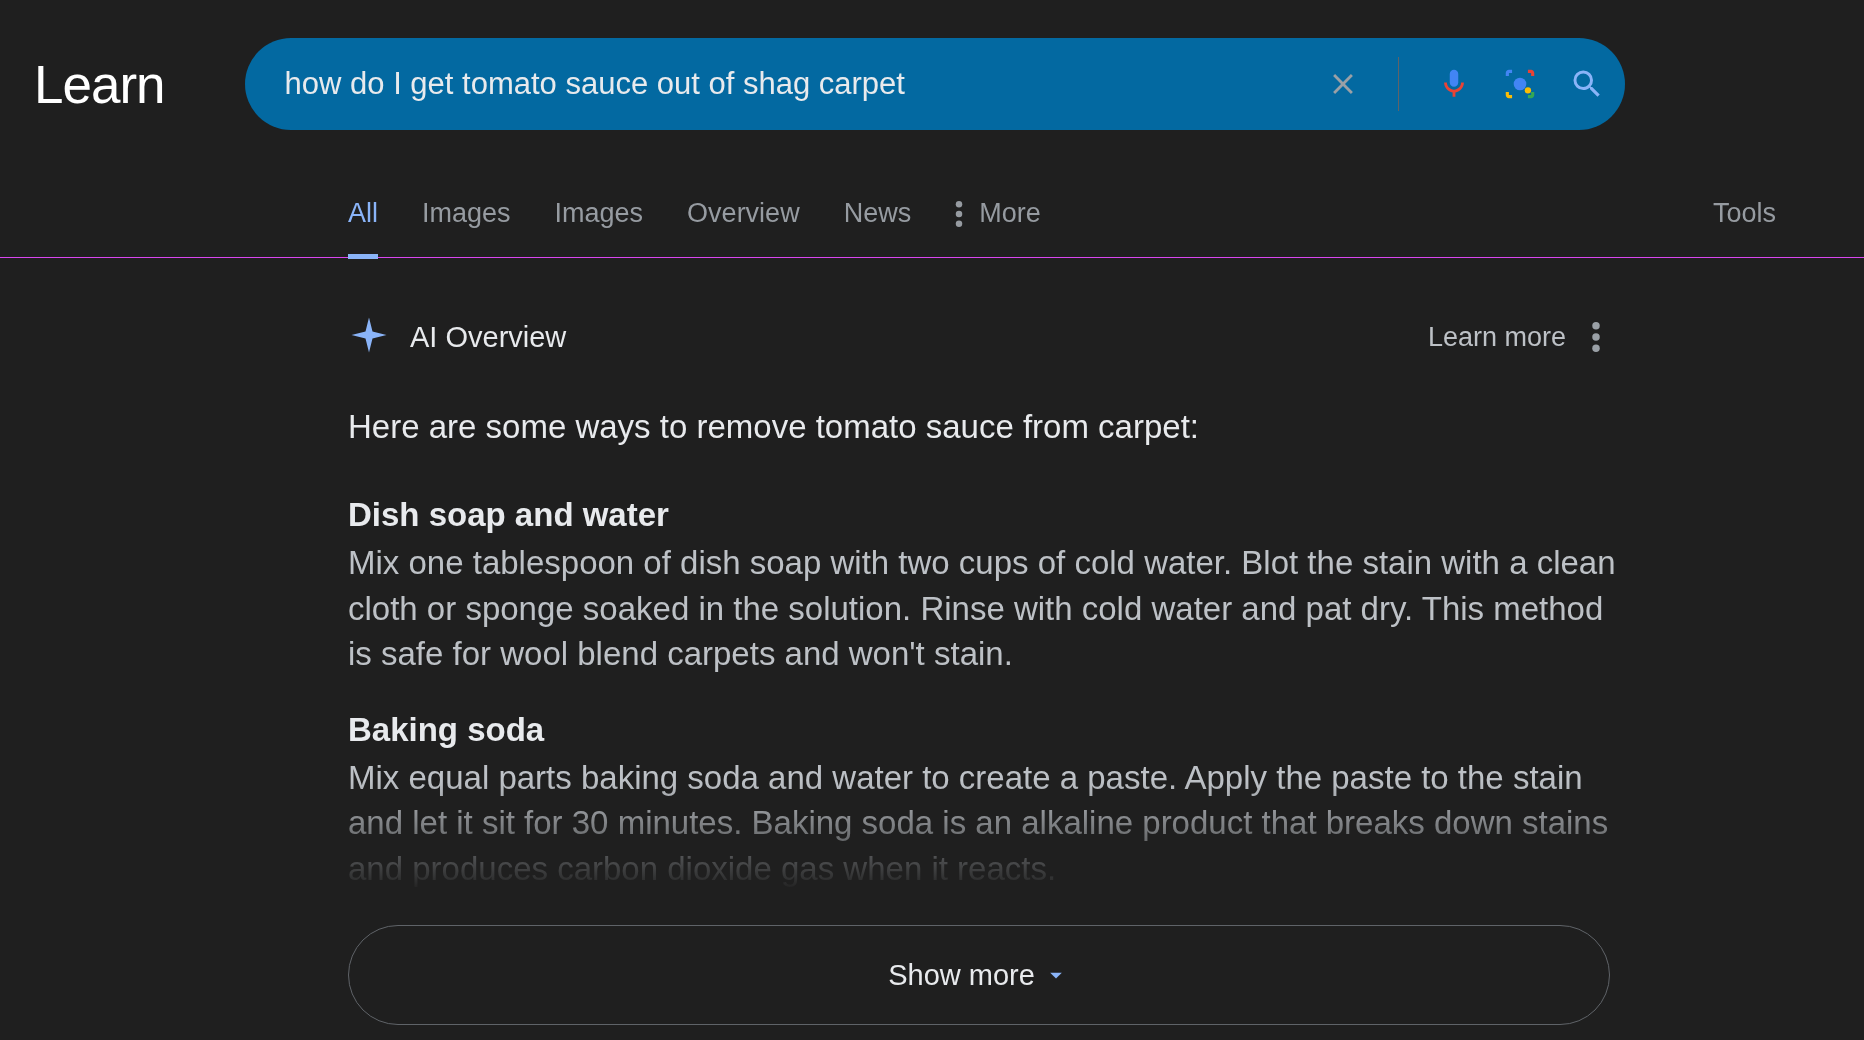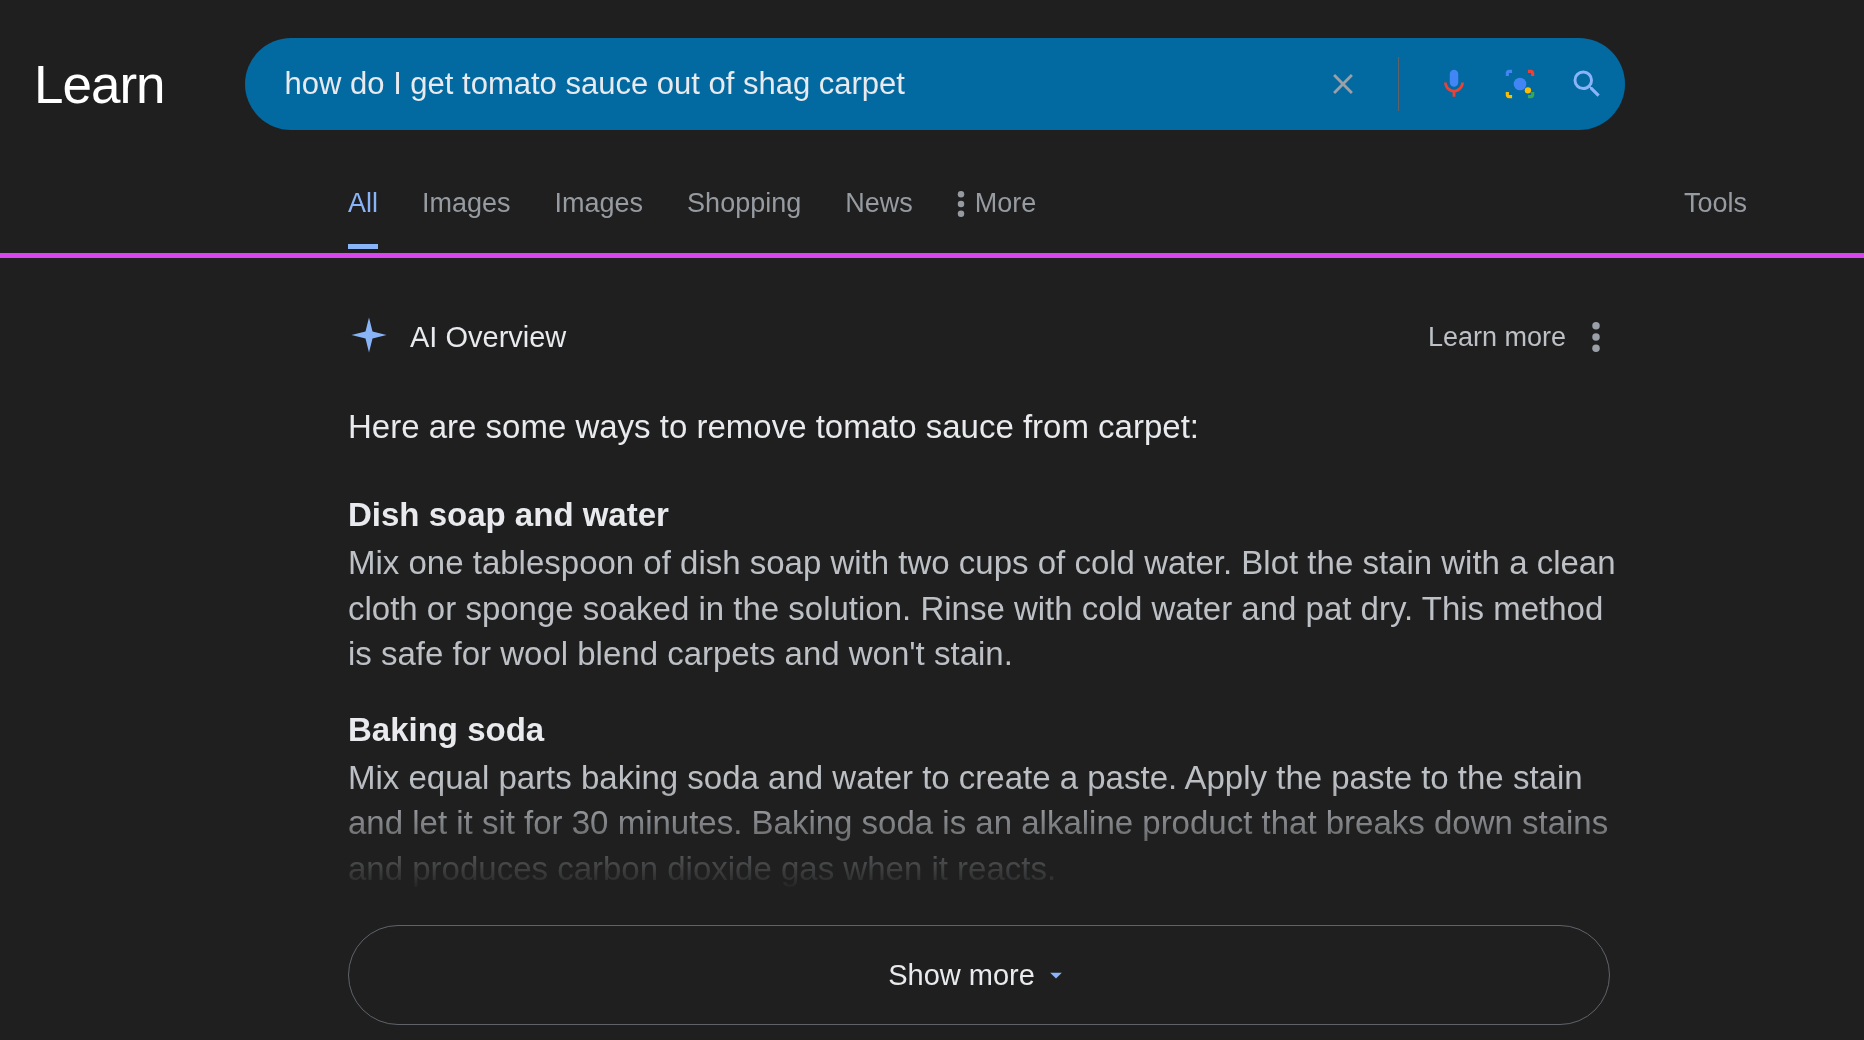--- a/index.html
+++ b/index.html
@@ -55,24 +55,24 @@
     margin: 0 8px;
   }
   .icon-btn {
     cursor: pointer;
     display: flex;
     align-items: center;
     justify-content: center;
   }
   .tabs-row {
     display: flex;
-    align-items: flex-start;
+    align-items: flex-end;
     padding-left: 348px;
     margin-top: 58px;
-    border-bottom: 5px solid #d946ef;
+    border-bottom: 1px solid #d946ef;
     height: 70px;
     position: relative;
   }
   .tab {
     font-size: 27px;
     color: #969ba1;
     margin-right: 44px;
     cursor: pointer;
     padding-bottom: 28px;
     position: relative;
@@ -85,29 +85,29 @@
     position: absolute;
     bottom: -2px;
     left: 0;
     right: 0;
     height: 5px;
     background: #8ab4f8;
   }
   .more-tab {
     display: flex;
     align-items: center;
-    gap: 10px;
+    gap: 16px;
     font-size: 27px;
     color: #969ba1;
     cursor: pointer;
     padding-bottom: 28px;
   }
   .tools {
     position: absolute;
-    right: 117px;
+    right: 88px;
     font-size: 27px;
     color: #969ba1;
     cursor: pointer;
     padding-bottom: 28px;
   }
   .content {
     padding-left: 348px;
     padding-top: 56px;
     width: 1620px;
   }
@@ -217,21 +217,21 @@
           </svg>
       </div>
     </div>
   </div>
 </div>
 
 <div class="tabs-row">
   <div class="tab active">All</div>
   <div class="tab">Images</div>
   <div class="tab">Images</div>
-  <div class="tab">Shopping</div>
+  <div class="tab">Overview</div>
   <div class="tab">News</div>
   <div class="more-tab">
     <svg width="8" height="26" viewBox="0 0 4 16">
         <circle cx="2" cy="2" r="2" fill="#969ba1"></circle>
         <circle cx="2" cy="8" r="2" fill="#969ba1"></circle>
         <circle cx="2" cy="14" r="2" fill="#969ba1"></circle>
       </svg>
     <span>More</span>
   </div>
   <div class="tools">Tools</div>

